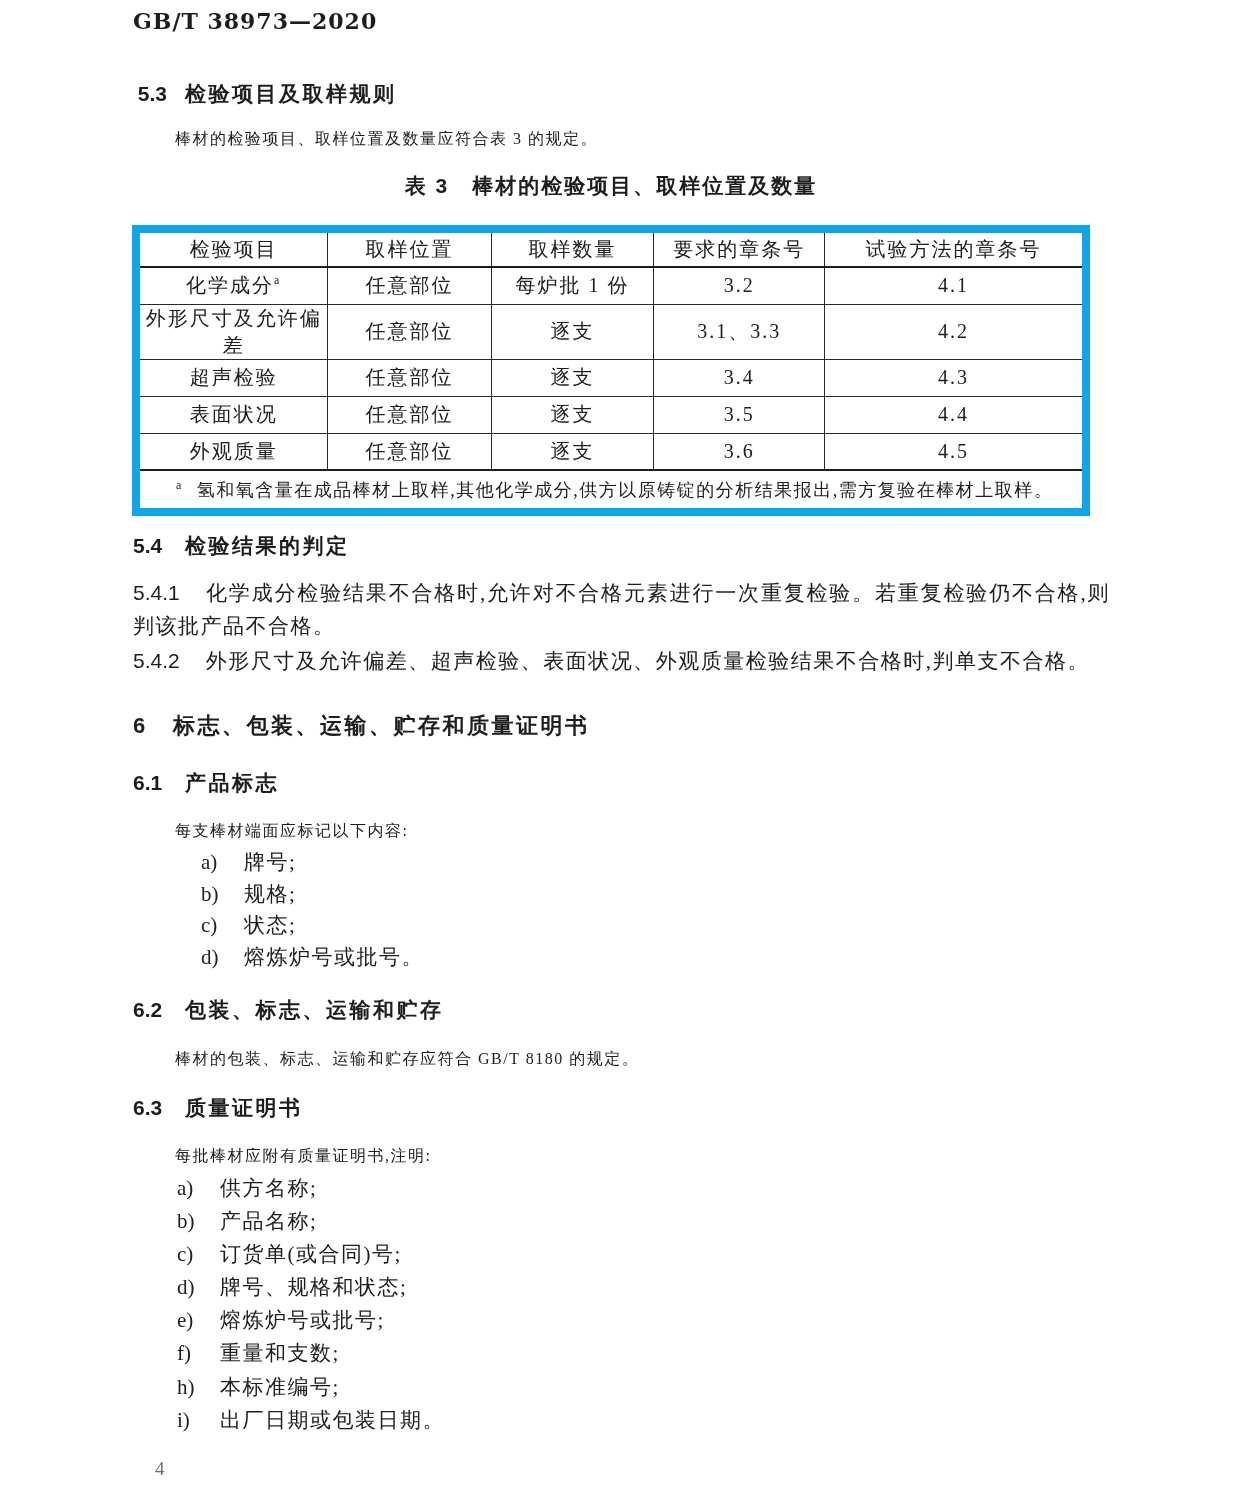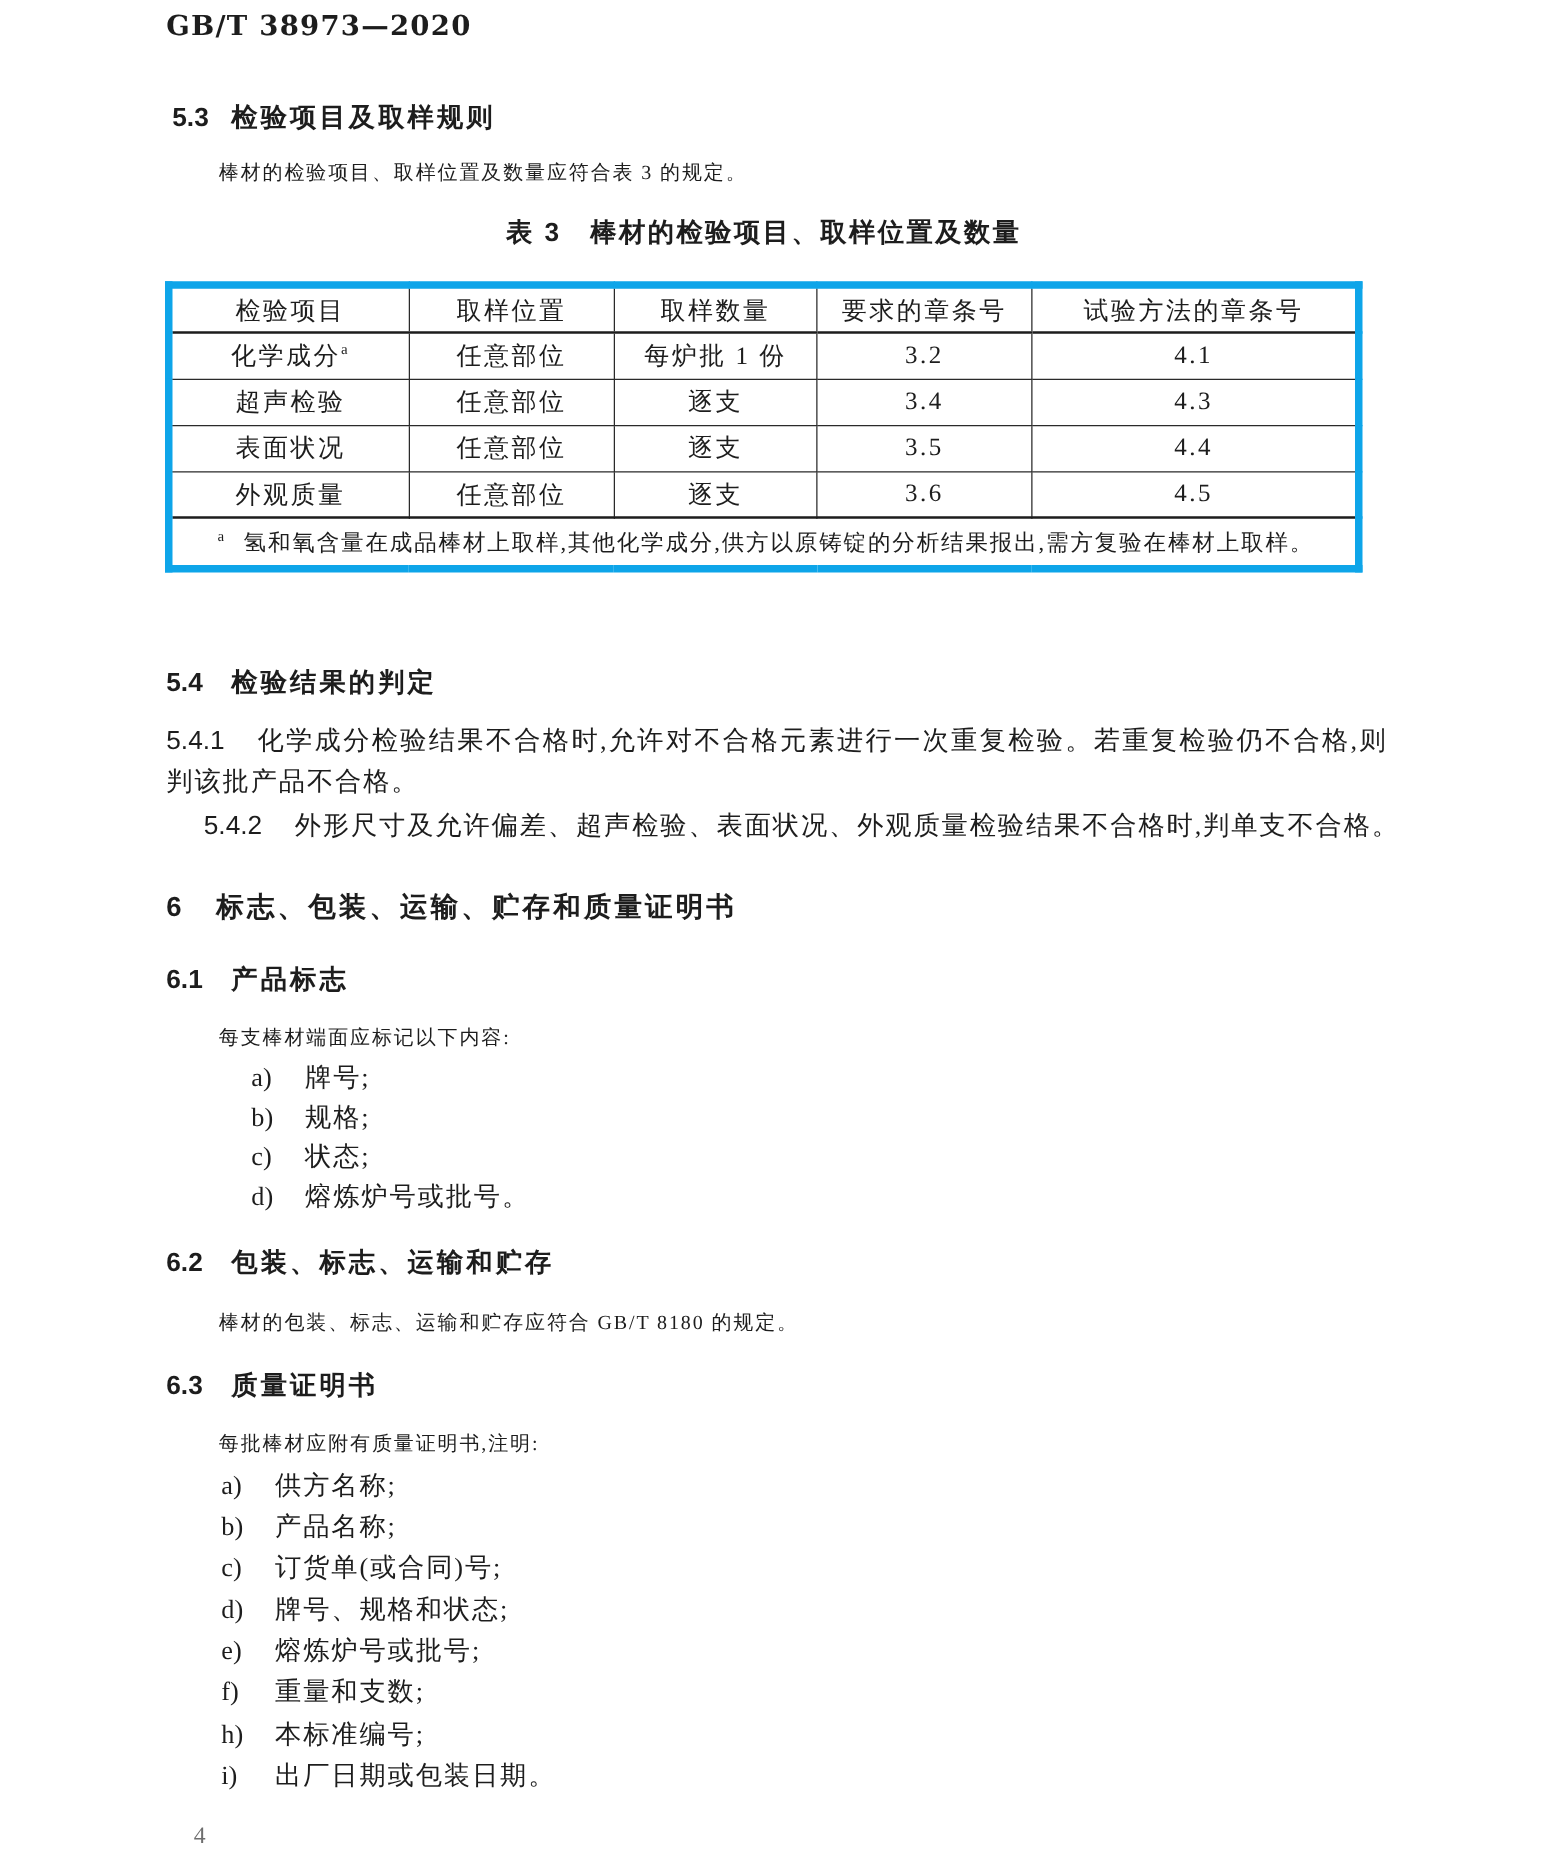--- a/index.html
+++ b/index.html
@@ -32,21 +32,21 @@
     top:172px;left:132px;width:958px;text-align:center;
     font-family:"Liberation Sans","DejaVu Sans",sans-serif;font-weight:bold;
     font-size:21px;letter-spacing:2px;
   }
   
   table.t3{
     top:225px;left:132px;position:absolute;width:958px;
     border-collapse:collapse;table-layout:fixed;
     font-size:20px;
   }
-  table.t3{border:6px solid #0ea5e9;}
+  table.t3{border:8px solid #0ea5e9;}
   table.t3 th,table.t3 td{
     border:1px solid #2a2a2a;text-align:center;vertical-align:middle;
     font-weight:normal;letter-spacing:2px;padding:0;
   }
   table.t3 thead tr{height:38px;}
   table.t3 tbody tr{height:37px;}
   table.t3 thead th{border-bottom:2px solid #1d1d1d;}
   table.t3 tfoot td{
     border-top:2px solid #1d1d1d;height:37px;text-align:left;
     font-size:18px;letter-spacing:1.5px;padding-left:36px;
@@ -96,20 +96,27 @@
   </thead>
   <tbody>
       <tr>
         <td>化学成分<sup>a</sup></td>
         <td>任意部位</td>
         <td>每炉批 1 份</td>
         <td>3.2</td>
         <td>4.1</td>
       </tr>
       <tr>
+        <td>外形尺寸及允许偏差</td>
+        <td>任意部位</td>
+        <td>逐支</td>
+        <td>3.1、3.3</td>
+        <td>4.2</td>
+      </tr>
+      <tr>
         <td>超声检验</td>
         <td>任意部位</td>
         <td>逐支</td>
         <td>3.4</td>
         <td>4.3</td>
       </tr>
       <tr>
         <td>表面状况</td>
         <td>任意部位</td>
         <td>逐支</td>
@@ -130,21 +137,21 @@
     </tr>
   </tfoot>
 </table>
 
 <div class="abs heading" style="top:532px;left:133px;">
   <span class="h-num">5.4</span><span class="h-title">检验结果的判定</span>
 </div>
 <div class="abs clause" style="top:576px;left:133px;width:977px;">
   <span class="clause-num">5.4.1</span><span>化学成分检验结果不合格时,允许对不合格元素进行一次重复检验。若重复检验仍不合格,则判该批产品不合格。</span>
 </div>
-<div class="abs clause" style="top:644px;left:133px;width:1010px;margin-left:30px;">
+<div class="abs clause" style="top:644px;left:133px;width:1010px;">
   <span class="clause-num">5.4.2</span><span>外形尺寸及允许偏差、超声检验、表面状况、外观质量检验结果不合格时,判单支不合格。</span>
 </div>
 
 <div class="abs heading chapter" style="top:711px;left:133px;">
   <span class="h-num">6</span><span class="h-title">标志、包装、运输、贮存和质量证明书</span>
 </div>
 
 <div class="abs heading" style="top:769px;left:133px;">
   <span class="h-num">6.1</span><span class="h-title">产品标志</span>
 </div>

